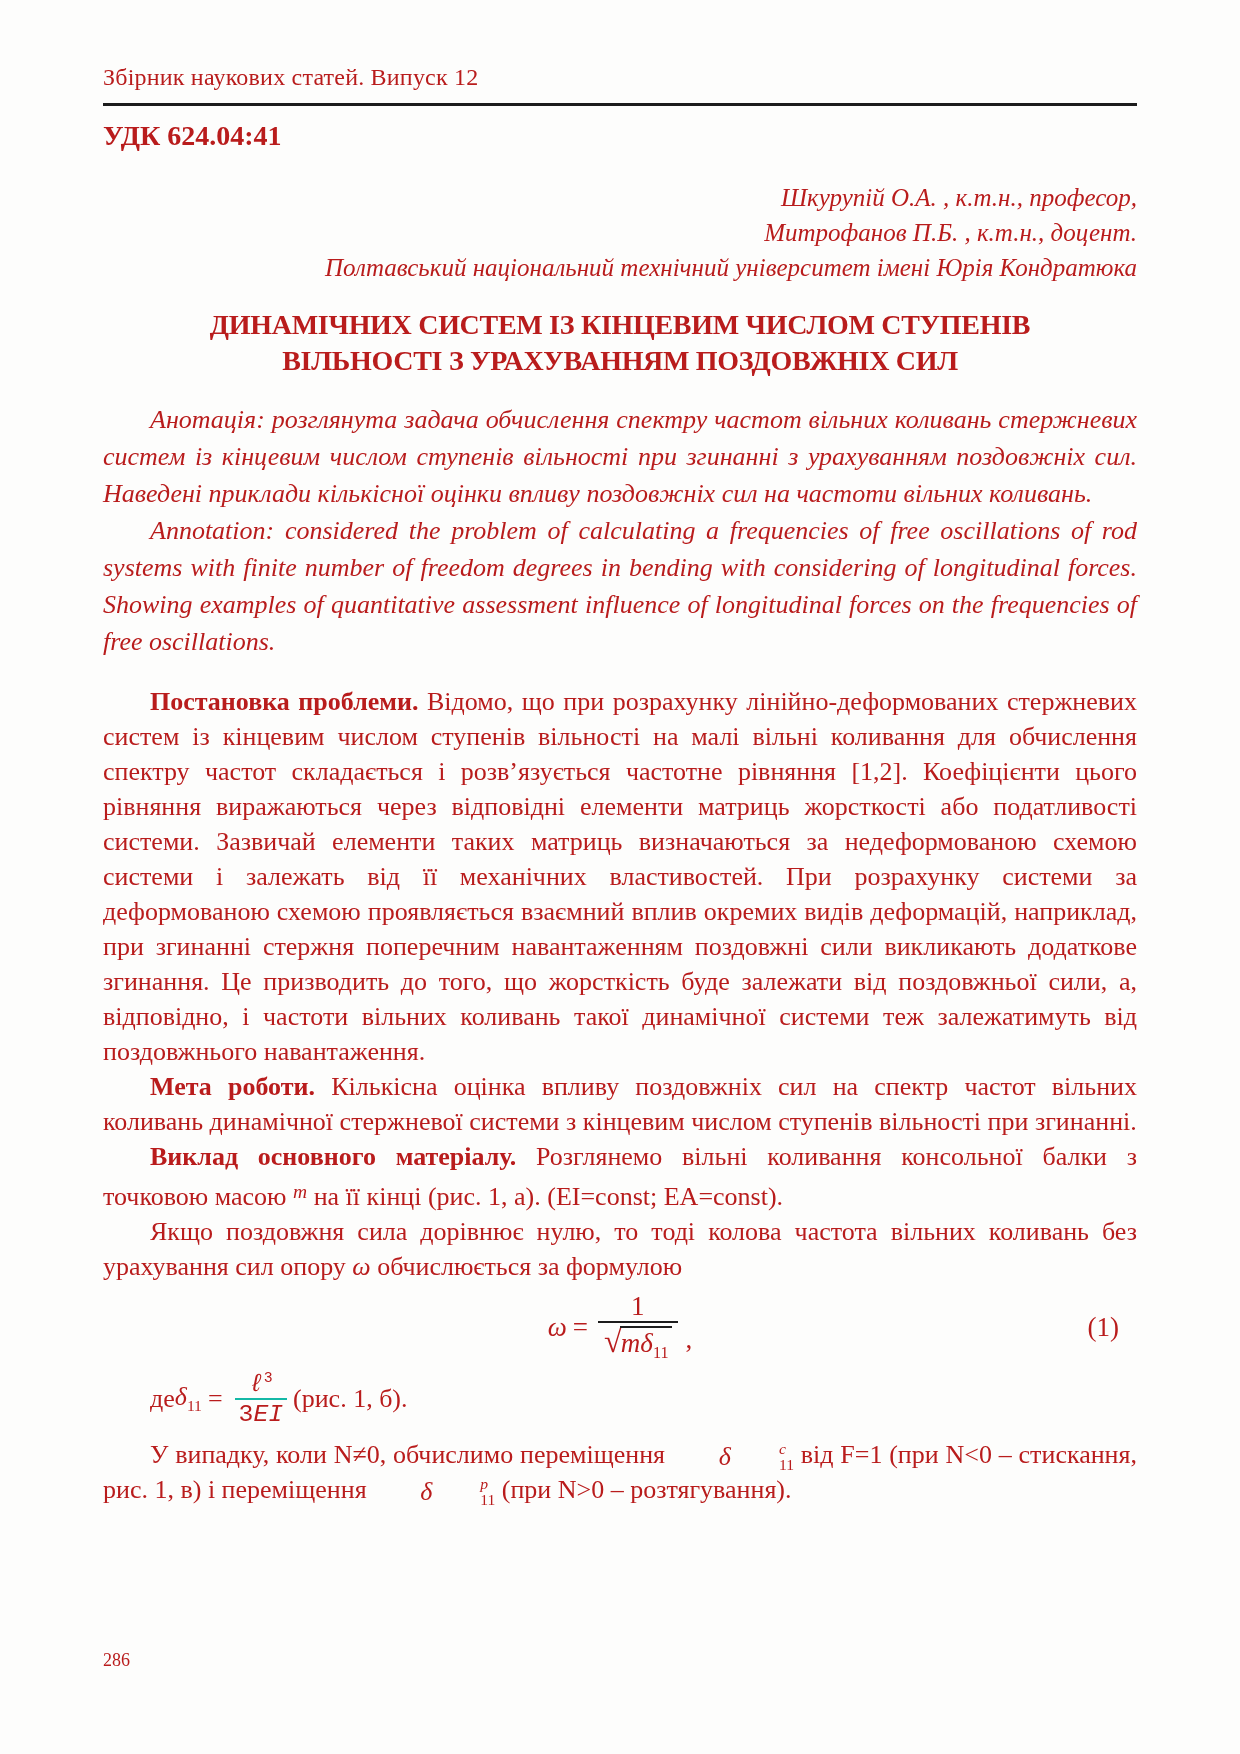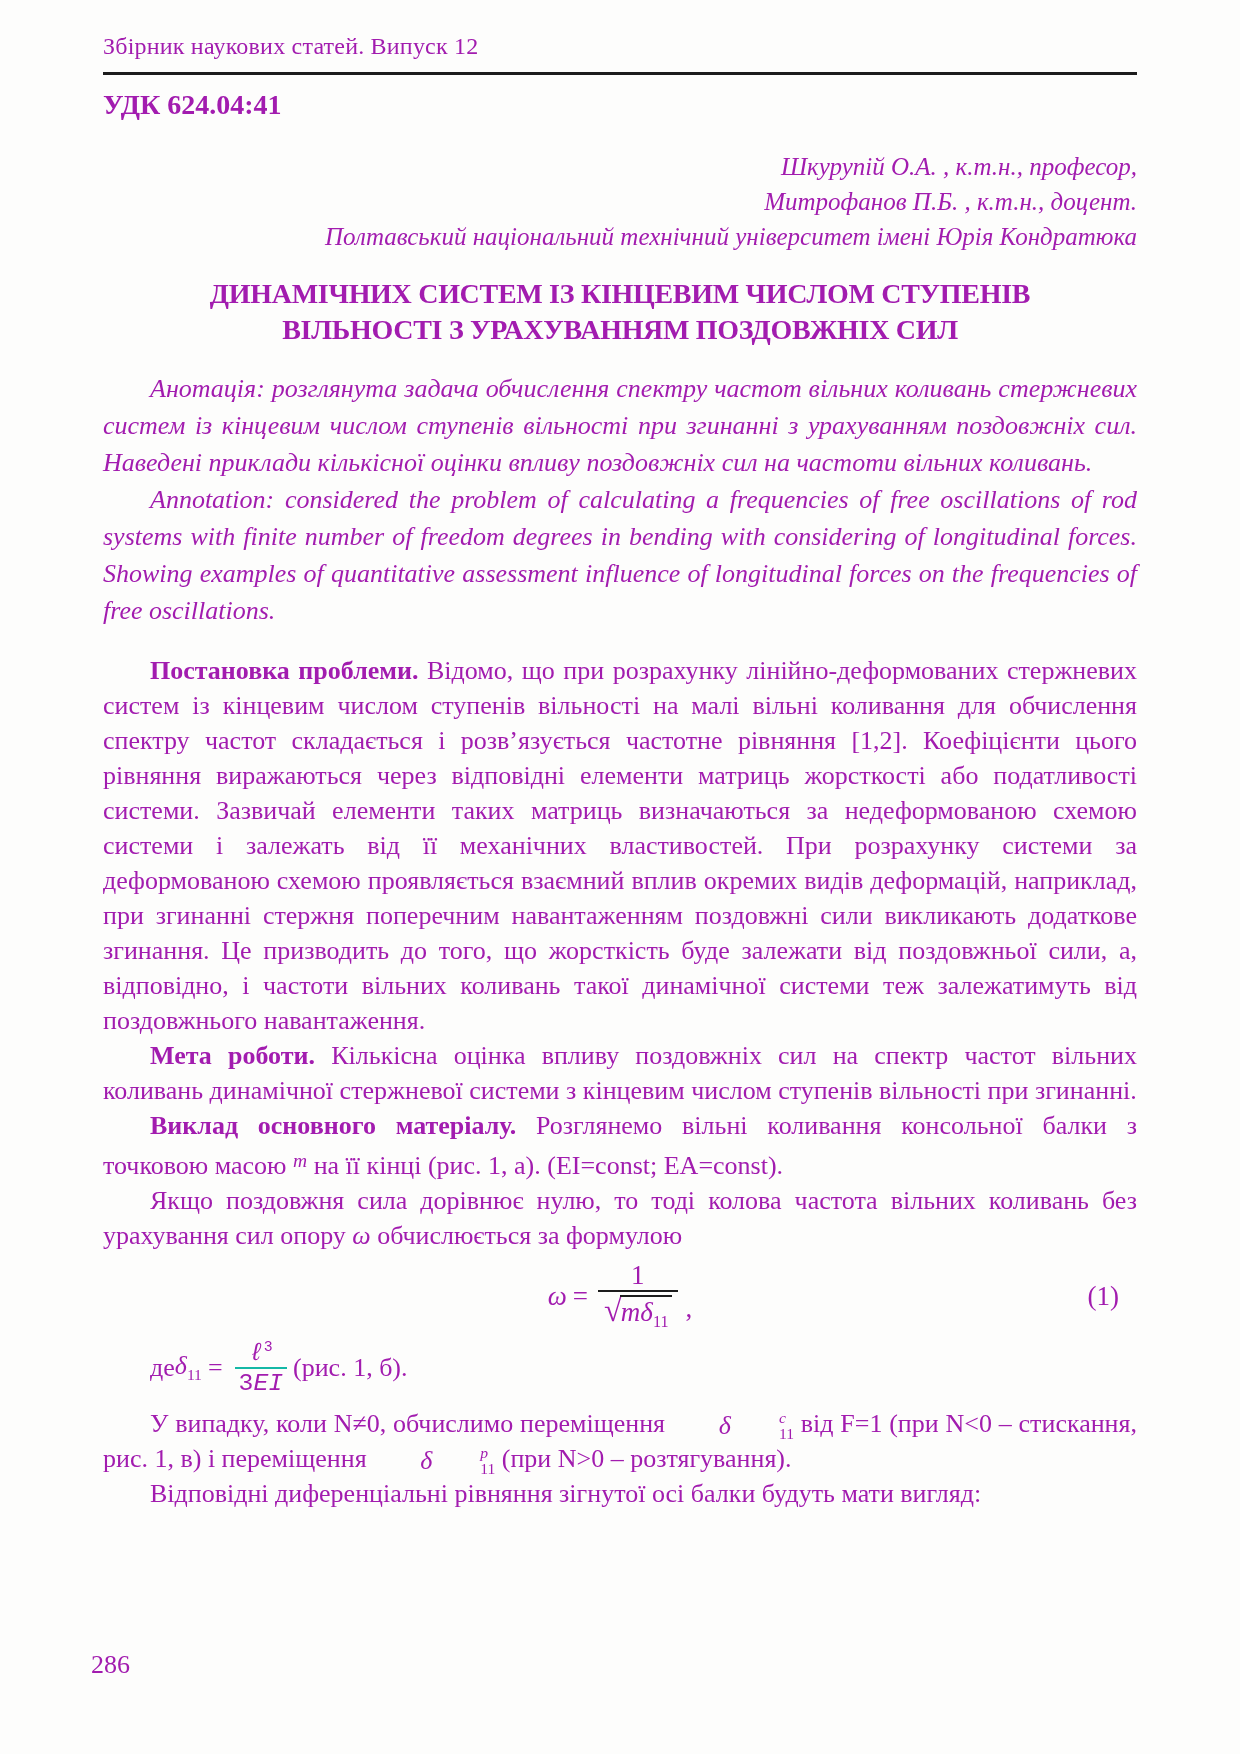--- a/index.html
+++ b/index.html
@@ -2,25 +2,25 @@
 <html><head>
 <meta charset="utf-8">
 <style>
   html, body { margin: 0; padding: 0; background: #ffffff; }
   .page {
     position: relative;
     width: 1240px;
     height: 1754px;
     margin: 0 auto;
     background: #fdfdfc;
-    color: #a21caf;
+    color: #b91c1c;
     font-family: "Liberation Serif", "DejaVu Serif", serif;
     overflow: hidden;
     box-sizing: border-box;
-    padding: 32px 103px 0 103px;
+    padding: 63px 103px 0 103px;
   }
   .running-header {
     font-size: 24px;
     line-height: 28px;
     letter-spacing: 0.2px;
   }
   .header-rule {
     margin-top: 12px;
     border: none;
     border-top: 3px solid #1c1c1c;
@@ -142,23 +142,23 @@
     display: inline-flex;
     flex-direction: column;
     font-size: 0.60em;
     line-height: 1.0;
     margin-left: 1px;
     transform: translateY(1px);
   }
   .ss .s-sup { font-style: italic; }
   .page-number {
     position: absolute;
-    left: 91px;
+    left: 103px;
     top: 1650px;
-    font-size: 26px;
+    font-size: 18px;
   }
 </style>
 </head>
 <body>
 
 <div class="page">
 
   <div class="running-header">Збірник наукових статей. Випуск 12</div>
   <div class="header-rule"></div>
 
@@ -221,17 +221,16 @@
           <span class="s-sub">11</span>
         </span>
       </span><span> від F=1 (при N&lt;0 – стискання, рис. 1, в) і переміщення </span><span class="dstack">
         <span class="dsym">δ</span>
         <span class="ss">
           <span class="s-sup">p</span>
           <span class="s-sub">11</span>
         </span>
       </span><span> (при N&gt;0 – розтягування).</span></p>
 
-  <p class="body"><span>Відповідні диференціальні рівняння зігнутої осі балки будуть мати вигляд:</span></p>
 
   <div class="page-number">286</div>
 
 </div>
 
 </body></html>

